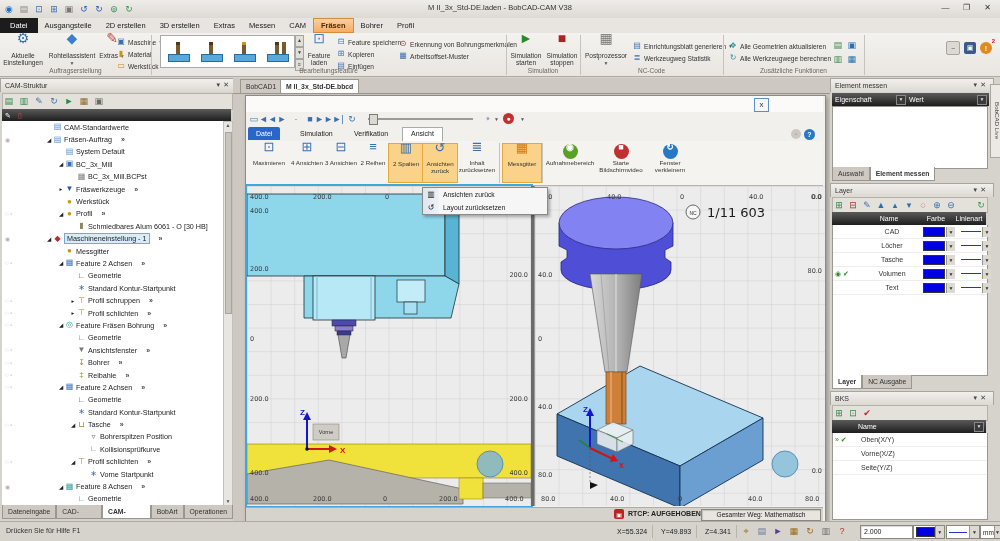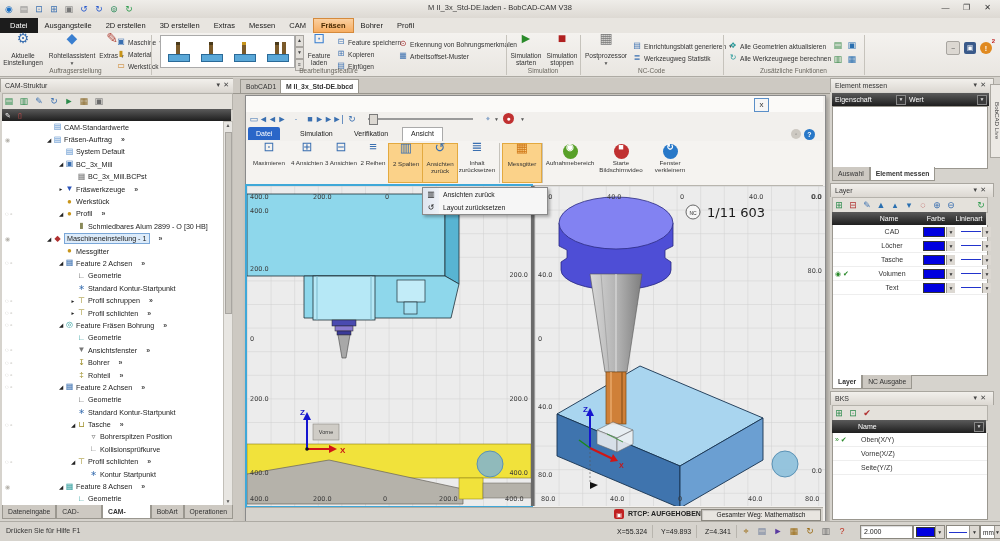--- a/index.html
+++ b/index.html
@@ -287,21 +287,21 @@
           <span class="arr">◢</span>
           <span class="ic" style="width: 9px; height: 9px; font-size: 8px; margin-right: 2px; color: rgb(200, 149, 26);">●</span>
           <span class="tl nw">Profil</span>
           <span class="sfx">»</span>
         </div>
         <div class="trow">
           <span class="gut"></span>
           <span style="display: inline-block; flex: 0 0 auto; width: 38px;"></span>
           <span class="arr"></span>
           <span class="ic" style="width: 9px; height: 9px; font-size: 8px; margin-right: 2px; color: rgb(138, 138, 90);">▮</span>
-          <span class="tl nw">Schmiedbares Alum 2899 - O [30 HB]</span>
+          <span class="tl nw">Schmiedbares Alum 6061 - O [30 HB]</span>
         </div>
         <div class="trow sel">
           <span class="gut">◉</span>
           <span style="display: inline-block; flex: 0 0 auto; width: 14px;"></span>
           <span class="arr">◢</span>
           <span class="ic" style="width: 9px; height: 9px; font-size: 8px; margin-right: 2px; color: rgb(176, 48, 48);">◆</span>
           <span class="tl nw">Maschineneinstellung - 1</span>
           <span class="sfx">»</span>
         </div>
         <div class="trow">
@@ -378,21 +378,21 @@
           <span class="arr"></span>
           <span class="ic" style="width: 9px; height: 9px; font-size: 8px; margin-right: 2px; color: rgb(154, 138, 32);">↧</span>
           <span class="tl nw">Bohrer</span>
           <span class="sfx">»</span>
         </div>
         <div class="trow">
           <span class="gut">◌ ▫</span>
           <span style="display: inline-block; flex: 0 0 auto; width: 38px;"></span>
           <span class="arr"></span>
           <span class="ic" style="width: 9px; height: 9px; font-size: 8px; margin-right: 2px; color: rgb(154, 138, 32);">‡</span>
-          <span class="tl nw">Rohteil</span>
+          <span class="tl nw">Reibahle</span>
           <span class="sfx">»</span>
         </div>
         <div class="trow">
           <span class="gut">◌ ▫</span>
           <span style="display: inline-block; flex: 0 0 auto; width: 26px;"></span>
           <span class="arr">◢</span>
           <span class="ic" style="width: 9px; height: 9px; font-size: 8px; margin-right: 2px; color: rgb(58, 111, 176);">▦</span>
           <span class="tl nw">Feature 2 Achsen</span>
           <span class="sfx">»</span>
         </div>
@@ -438,21 +438,21 @@
           <span class="arr">◢</span>
           <span class="ic" style="width: 9px; height: 9px; font-size: 8px; margin-right: 2px; color: rgb(154, 138, 32);">⊤</span>
           <span class="tl nw">Profil schlichten</span>
           <span class="sfx">»</span>
         </div>
         <div class="trow">
           <span class="gut"></span>
           <span style="display: inline-block; flex: 0 0 auto; width: 50px;"></span>
           <span class="arr"></span>
           <span class="ic" style="width: 9px; height: 9px; font-size: 8px; margin-right: 2px; color: rgb(58, 111, 176);">∗</span>
-          <span class="tl nw">Kontur Startpunkt</span>
+          <span class="tl nw">Vorne Startpunkt</span>
         </div>
         <div class="trow">
           <span class="gut">◉</span>
           <span style="display: inline-block; flex: 0 0 auto; width: 26px;"></span>
           <span class="arr">◢</span>
           <span class="ic" style="width: 9px; height: 9px; font-size: 8px; margin-right: 2px; color: rgb(42, 154, 154);">▦</span>
           <span class="tl nw">Feature 8 Achsen</span>
           <span class="sfx">»</span>
         </div>
         <div class="trow">

